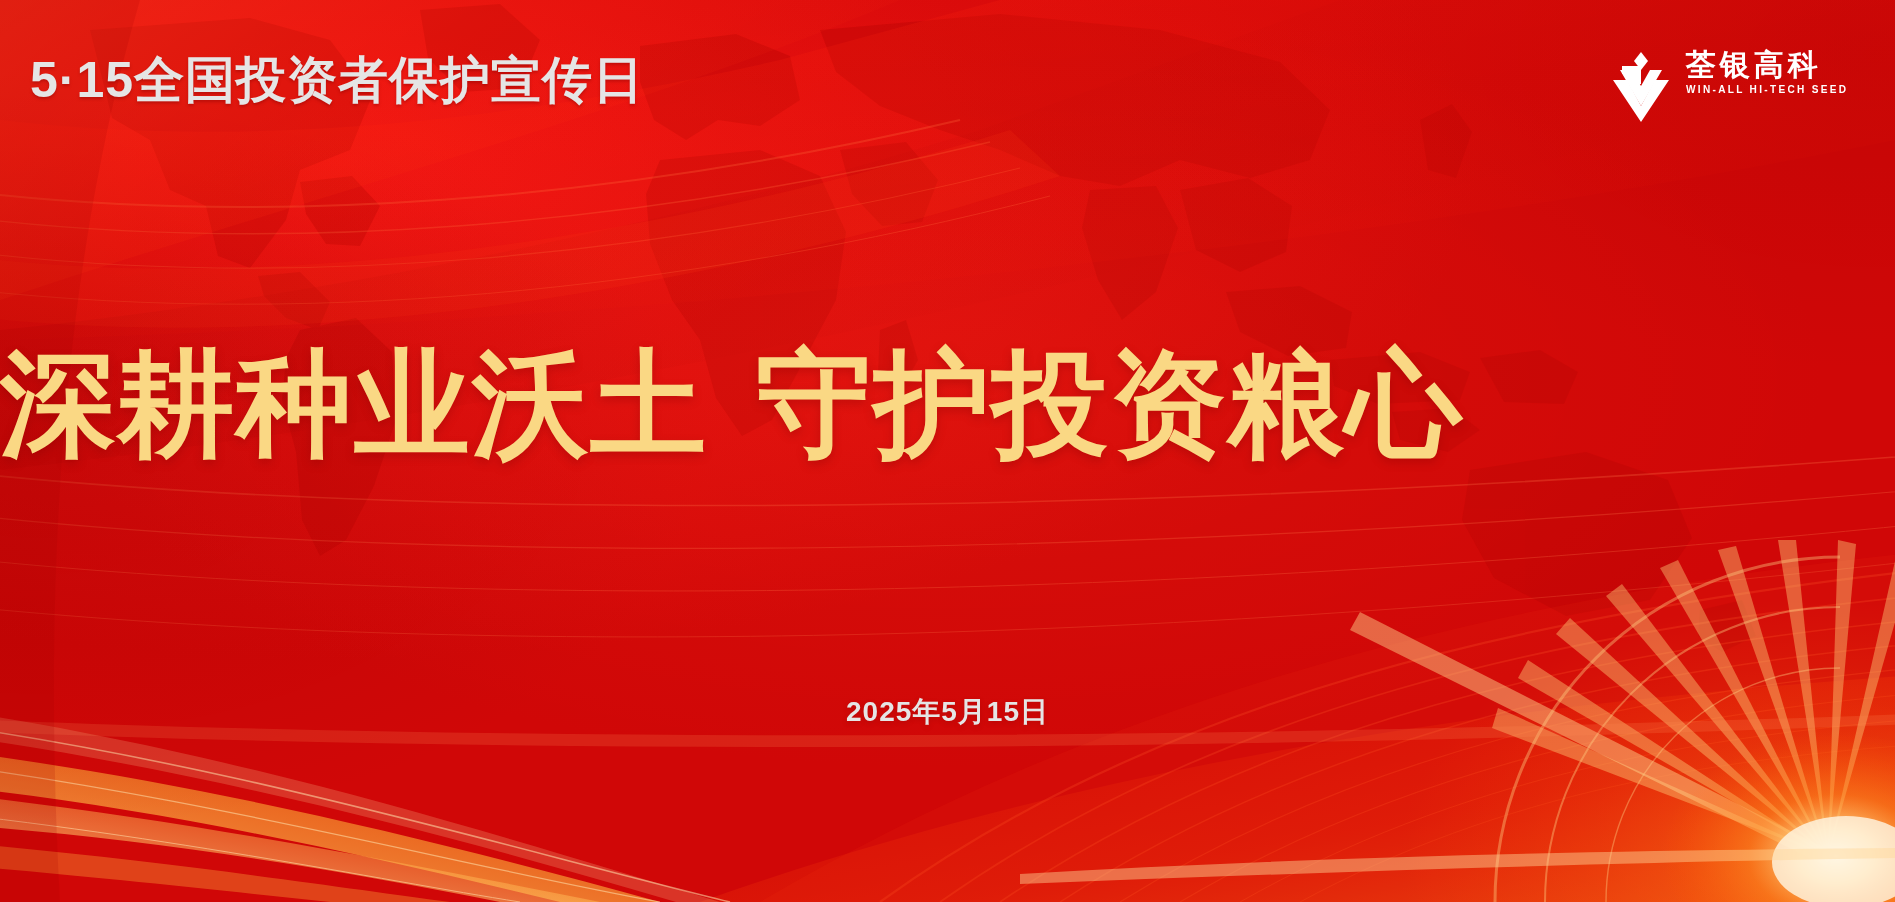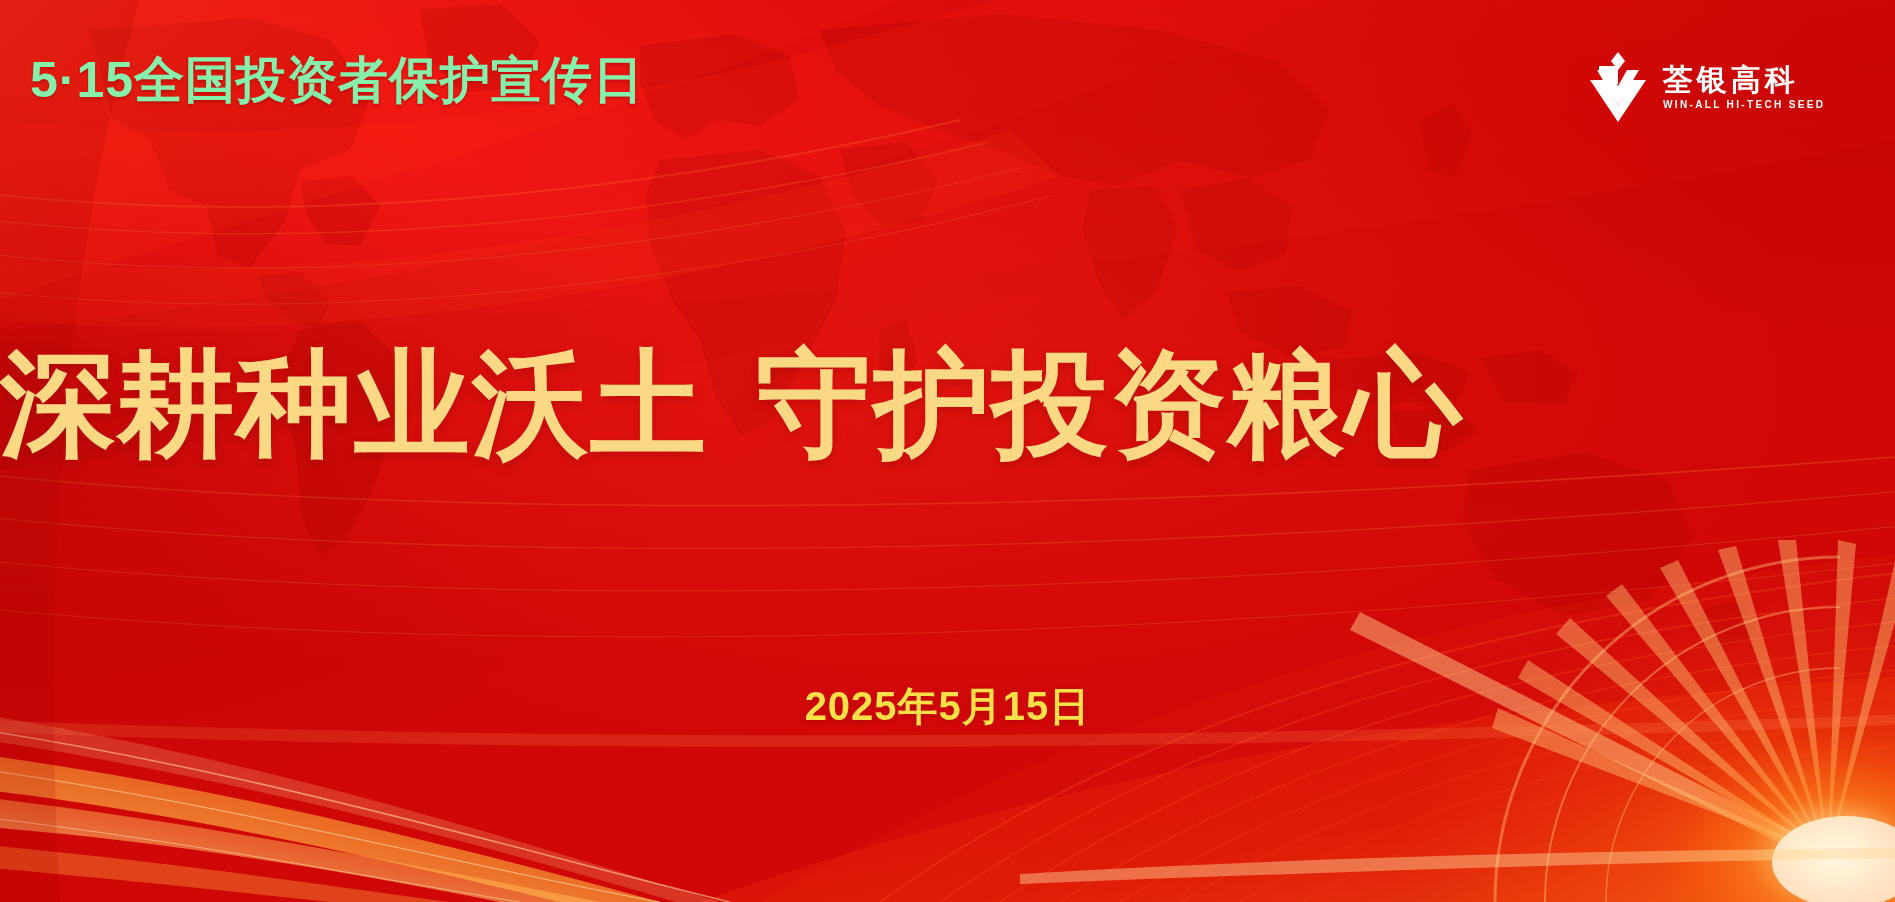--- a/index.html
+++ b/index.html
@@ -35,24 +35,23 @@
   }
   .svg-layer {
     position: absolute; inset: 0;
     width: 1895px; height: 902px;
     display: block;
   }
 
   
   .logo {
     position: absolute;
-    right: 63px;
+    right: 40px;
     top: 50px;
     display: flex;
-    align-items: center;
     gap: 16px;
     z-index: 40;
   }
   .logo-mark { width: 58px; height: 74px; flex: 0 0 auto; }
   .logo-text { display: flex; flex-direction: column; gap: 4px; }
   .logo-cn {
     color: #ffffff;
     font-size: 30px;
     font-weight: 700;
     letter-spacing: 4px;
@@ -68,21 +67,21 @@
     white-space: nowrap;
     transform: scaleX(0.96);
     transform-origin: left center;
   }
 
   
   .eyebrow {
     position: absolute;
     left: 30px;
     top: 54px;
-    color: #86efac;
+    color: #e5e5e5;
     font-size: 50px;
     font-weight: 900;
     letter-spacing: 1px;
     line-height: 1.05;
     white-space: nowrap;
     z-index: 40;
     text-shadow: 0 2px 3px rgba(120,0,0,0.35);
   }
 
   
@@ -101,22 +100,22 @@
     text-shadow: 0 4px 10px rgba(130,0,0,0.30);
   }
   .headline .gap { display: inline-block; width: 48px; }
 
   
   .date {
     position: absolute;
     left: 0; right: 0;
     bottom: 176px;
     text-align: center;
-    color: #fde047;
-    font-size: 40px;
+    color: #e5e5e5;
+    font-size: 28px;
     font-weight: 700;
     letter-spacing: 1px;
     line-height: 1;
     white-space: nowrap;
     z-index: 40;
     text-shadow: 0 2px 5px rgba(130,0,0,0.30);
   }
 </style>
 </head>
 <body>

